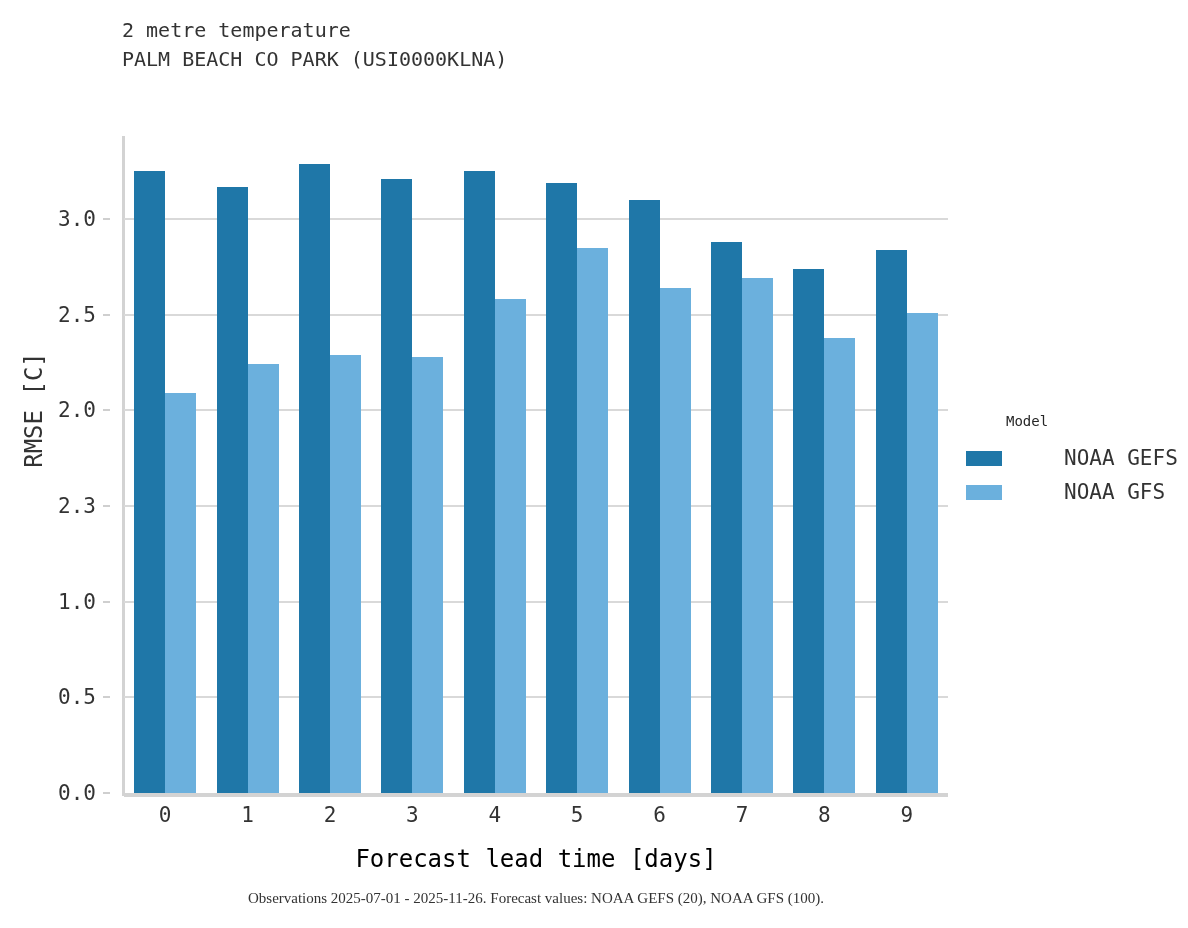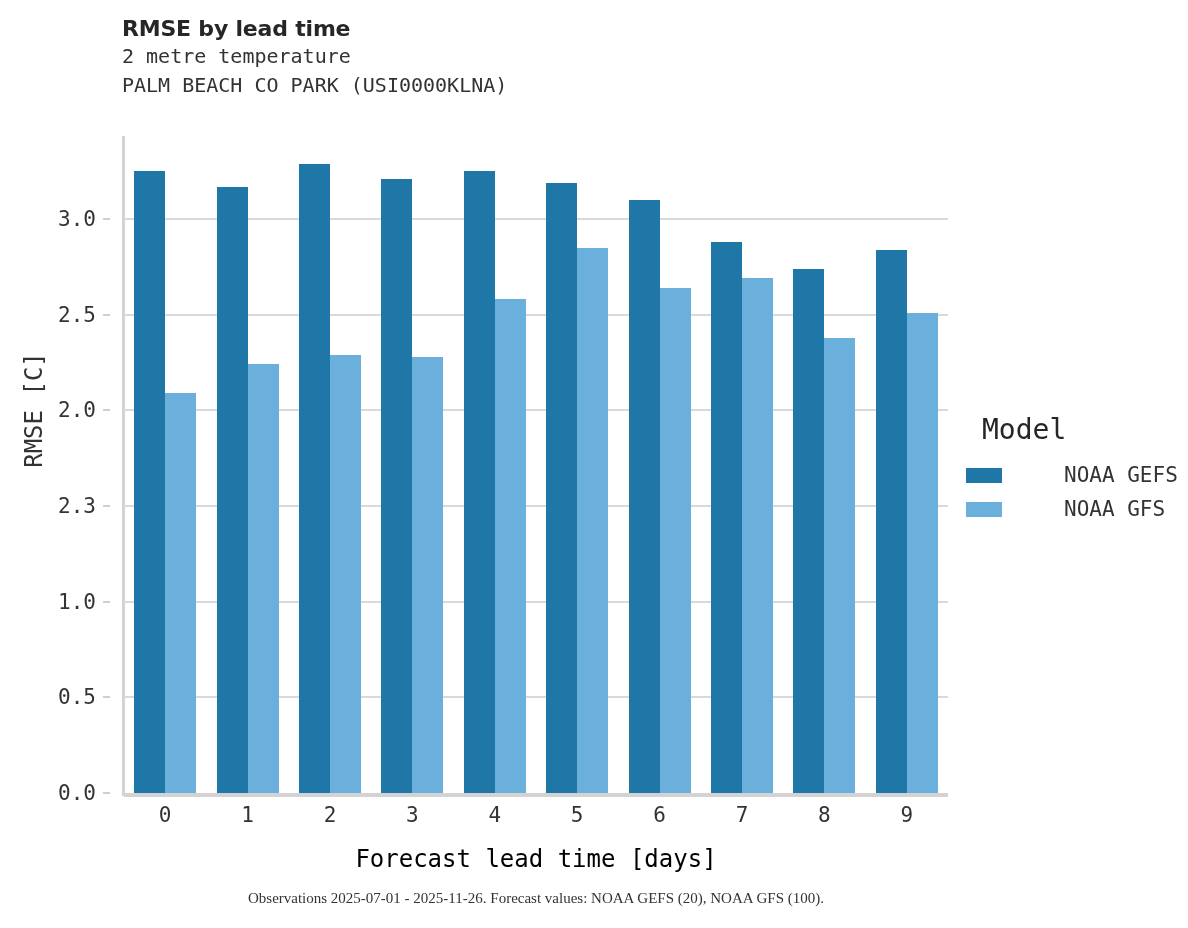--- a/index.html
+++ b/index.html
@@ -152,23 +152,23 @@
 
   
   #legend {
     position: absolute;
     left: 966px;
     top: 413px;
     width: 214px;
   }
   #legend-title {
     font-family: "DejaVu Sans Mono", monospace;
-    font-size: 28px;
+    font-size: 14px;
     color: #262626;
-    margin-left: 16px;
+    margin-left: 40px;
     margin-bottom: 12px;
   }
   .legend-row {
     display: flex;
     align-items: center;
     height: 34px;
     gap: 46px;
   }
   .legend-swatch {
     width: 36px;
@@ -194,21 +194,20 @@
     font-size: 15px;
     color: #333333;
   }
 </style>
 </head>
 <body>
 
 <div id="figure">
 
   <div id="title-block">
-    <div id="chart-title">RMSE by lead time</div>
     <div id="chart-subtitle1">2 metre temperature</div>
     <div id="chart-subtitle2">PALM BEACH CO PARK (USI0000KLNA)</div>
   </div>
 
   <div id="yaxis-spine"></div>
   <div id="xaxis-spine"></div>
 
   <div id="ytick-labels">
       <div class="ytick-text" style="top: 660px;">0.0</div>
       <div class="ytick-mark" style="top: 660px;"></div>

